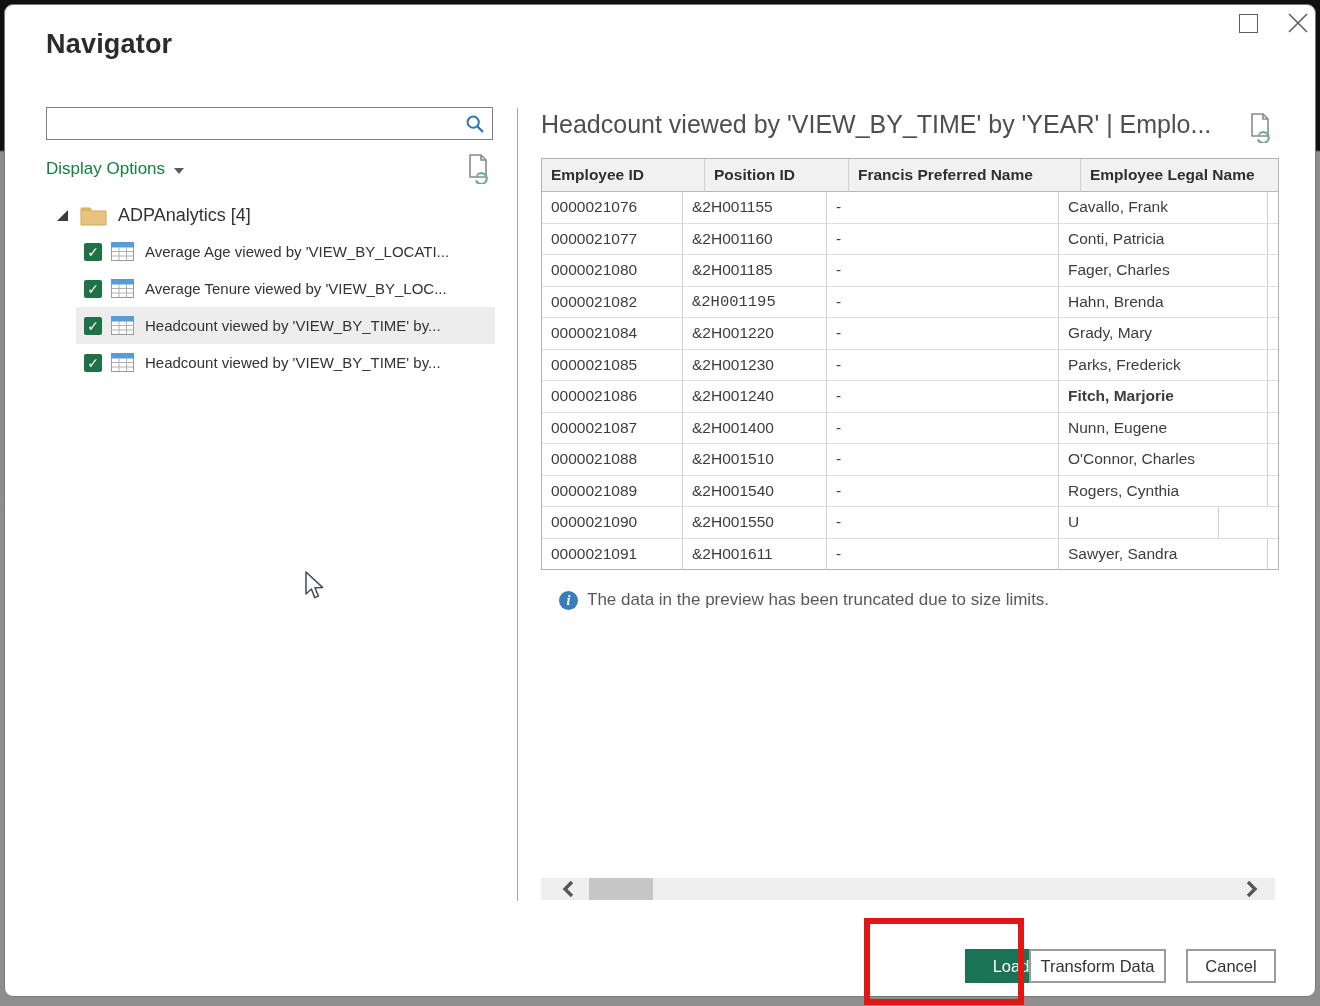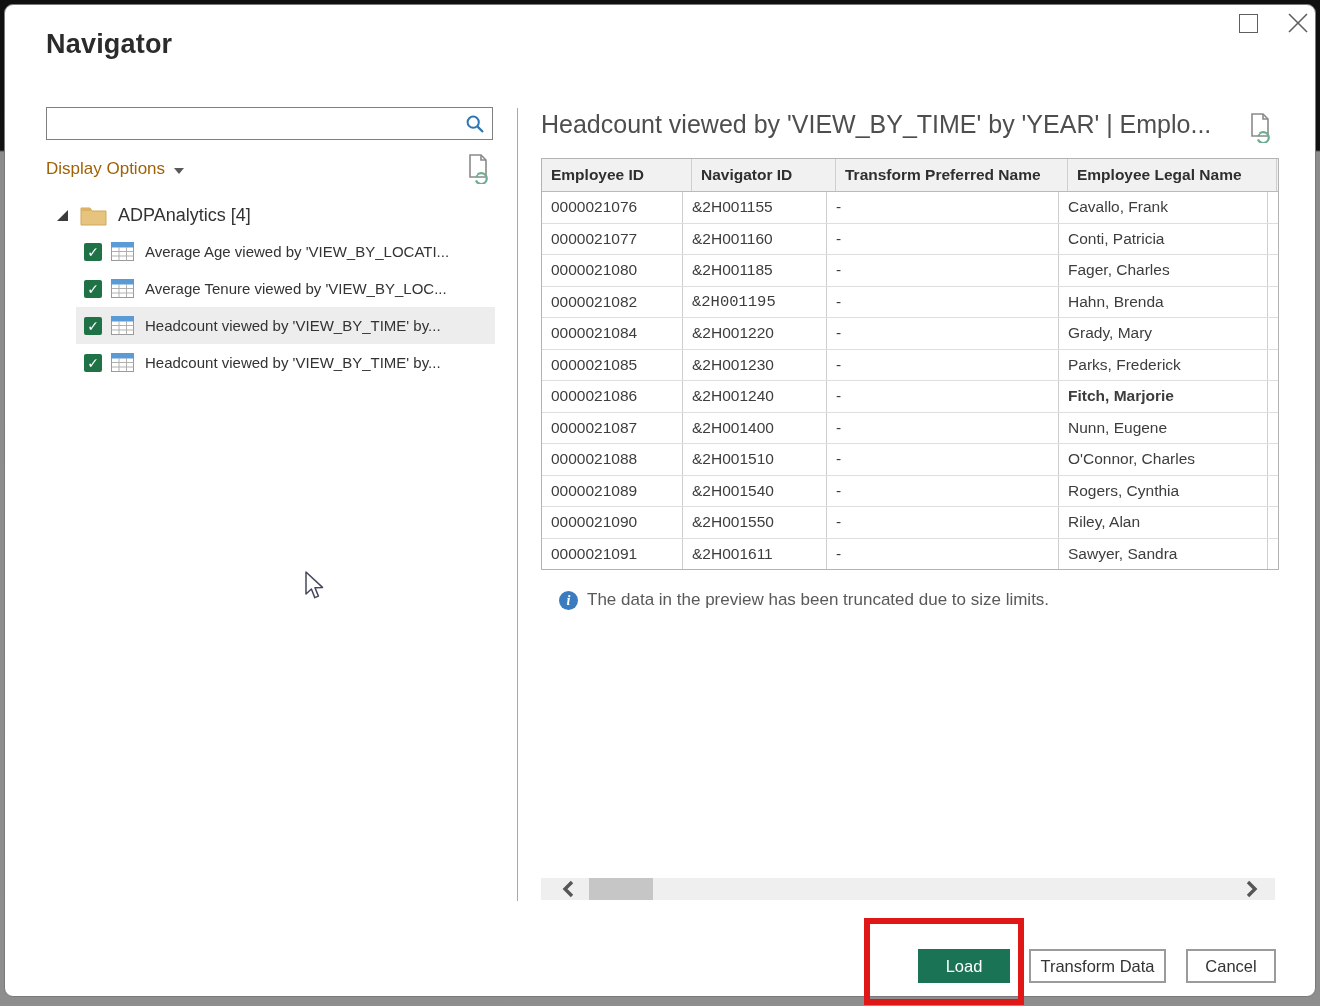--- a/index.html
+++ b/index.html
@@ -18,21 +18,21 @@
   
   .win-max{position:absolute;left:1234px;top:9px;width:19px;height:19px;border:1px solid #5f5f5f;background:transparent;cursor:pointer;}
   .win-close{position:absolute;left:1280px;top:5px;width:26px;height:26px;cursor:pointer;}
   .page-title{position:absolute;left:41px;top:24px;margin:0;font-size:27px;font-weight:700;color:#2b2b2b;letter-spacing:0.2px;}
 
   
   .search-box{position:absolute;left:41px;top:102px;width:447px;height:33px;border:1px solid #7f7f7f;background:#fff;}
   .search-box input{position:absolute;left:6px;top:1px;width:405px;height:29px;border:none;outline:none;font-size:16px;font-family:inherit;color:#333;}
   .search-box .mag{position:absolute;right:7px;top:6px;}
   .options-row{position:absolute;left:41px;top:151px;height:26px;display:flex;align-items:center;cursor:pointer;}
-  .options-row .lbl{font-size:17px;color:#a16207;}
+  .options-row .lbl{font-size:17px;color:#15803d;}
   .caret-down{width:0;height:0;border-left:5px solid transparent;border-right:5px solid transparent;border-top:6px solid #5a5a5a;margin-left:9px;margin-top:3px;}
   .refresh-doc{position:absolute;width:26px;height:31px;cursor:pointer;}
   .refresh-doc.left{left:462px;top:148px;}
   .refresh-doc.right{left:1244px;top:107px;}
 
   .folder-row{position:absolute;left:41px;top:194px;height:32px;display:flex;align-items:center;cursor:pointer;}
   .tw-triangle{width:11px;height:11px;margin-left:11px;}
   .folder-ico{margin-left:12px;}
   .folder-label{margin-left:11px;font-size:18px;color:#333;}
 
@@ -61,21 +61,21 @@
   .info-text{margin-left:9px;font-size:17px;color:#595959;}
 
   .hscroll{position:absolute;left:536px;top:873px;width:734px;height:22px;background:#efefef;}
   .hscroll .arrow{position:absolute;top:1px;width:20px;height:20px;cursor:pointer;}
   .hscroll .arrow.left{left:18px;}
   .hscroll .arrow.right{right:14px;}
   .hscroll .thumb{position:absolute;left:48px;top:0;width:64px;height:22px;background:#c6c6c6;cursor:pointer;}
 
   
   .btn{position:absolute;top:944px;height:34px;font-size:16.5px;font-family:inherit;cursor:pointer;}
-  .btn.load{left:913px;width:92px;background:#1B7356;color:#fff;border:1px solid #1B7356;}
+  .btn.load{left:960px;width:92px;background:#1B7356;color:#fff;border:1px solid #1B7356;}
   .btn.secondary{background:#fff;color:#333;border:2px solid #9b9b9b;}
   .btn.transform{left:1024px;width:137px;}
   .btn.cancel{left:1181px;width:90px;}
 
   .red-annotation{position:absolute;left:859px;top:913px;width:160px;height:87px;border:6px solid #E01717;background:transparent;pointer-events:none;}
 </style>
 </head>
 <body>
 
 <div class="dialog">
@@ -188,23 +188,23 @@
     <svg width="26" height="31" viewBox="0 0 26 31">
       <path d="M3 2 L14 2 L19 7 L19 24 L3 24 Z" fill="none" stroke="#8a8a8a" stroke-width="1.6"></path>
       <path d="M14 2 L14 7 L19 7" fill="none" stroke="#8a8a8a" stroke-width="1.6"></path>
       <path d="M10.5 21.5 a5.5 5.5 0 1 1 -1.5 5.8" fill="none" stroke="#6fae8f" stroke-width="2.2"></path>
       <path d="M8 23.5 L10.8 21 L11.5 24.8 Z" fill="#6fae8f"></path>
     </svg>
   </div>
 
   <div class="ptable" id="preview-table">
     <div class="prow head" id="ptable-head">
-        <div class="pcell" style="width: 150px;">Employee ID</div>
-        <div class="pcell" style="width: 144px;">Navigator ID</div>
-        <div class="pcell" style="width: 232px;">Transform Preferred Name</div>
+        <div class="pcell" style="width: 163px;">Employee ID</div>
+        <div class="pcell" style="width: 144px;">Position ID</div>
+        <div class="pcell" style="width: 232px;">Francis Preferred Name</div>
         <div class="pcell" style="width: 209px;">Employee Legal Name</div>
         <div class="pcell" style="width: 160px;">E</div>
       </div>
   <div class="prow body">
         <div class="pcell" style="width: 141px;">0000021076</div>
         <div class="pcell" style="width: 144px;">&amp;2H001155</div>
         <div class="pcell" style="width: 232px;">-</div>
         <div class="pcell" style="width: 209px;">Cavallo, Frank</div>
         <div class="pcell" style="width: 160px;">U</div>
       </div>
@@ -268,21 +268,20 @@
         <div class="pcell" style="width: 141px; text-align: center;">0000021089</div>
         <div class="pcell" style="width: 144px;">&amp;2H001540</div>
         <div class="pcell" style="width: 232px;">-</div>
         <div class="pcell" style="width: 209px;">Rogers, Cynthia</div>
         <div class="pcell" style="width: 160px;">U</div>
       </div>
       <div class="prow body">
         <div class="pcell" style="width: 141px;">0000021090</div>
         <div class="pcell" style="width: 144px;">&amp;2H001550</div>
         <div class="pcell" style="width: 232px;">-</div>
-        <div class="pcell" style="width: 209px;">Riley, Alan</div>
         <div class="pcell" style="width: 160px;">U</div>
       </div>
       <div class="prow body">
         <div class="pcell" style="width: 141px;">0000021091</div>
         <div class="pcell" style="width: 144px;">&amp;2H001611</div>
         <div class="pcell" style="width: 232px;">-</div>
         <div class="pcell" style="width: 209px;">Sawyer, Sandra</div>
         <div class="pcell" style="width: 160px;">U</div>
       </div>
     </div>

